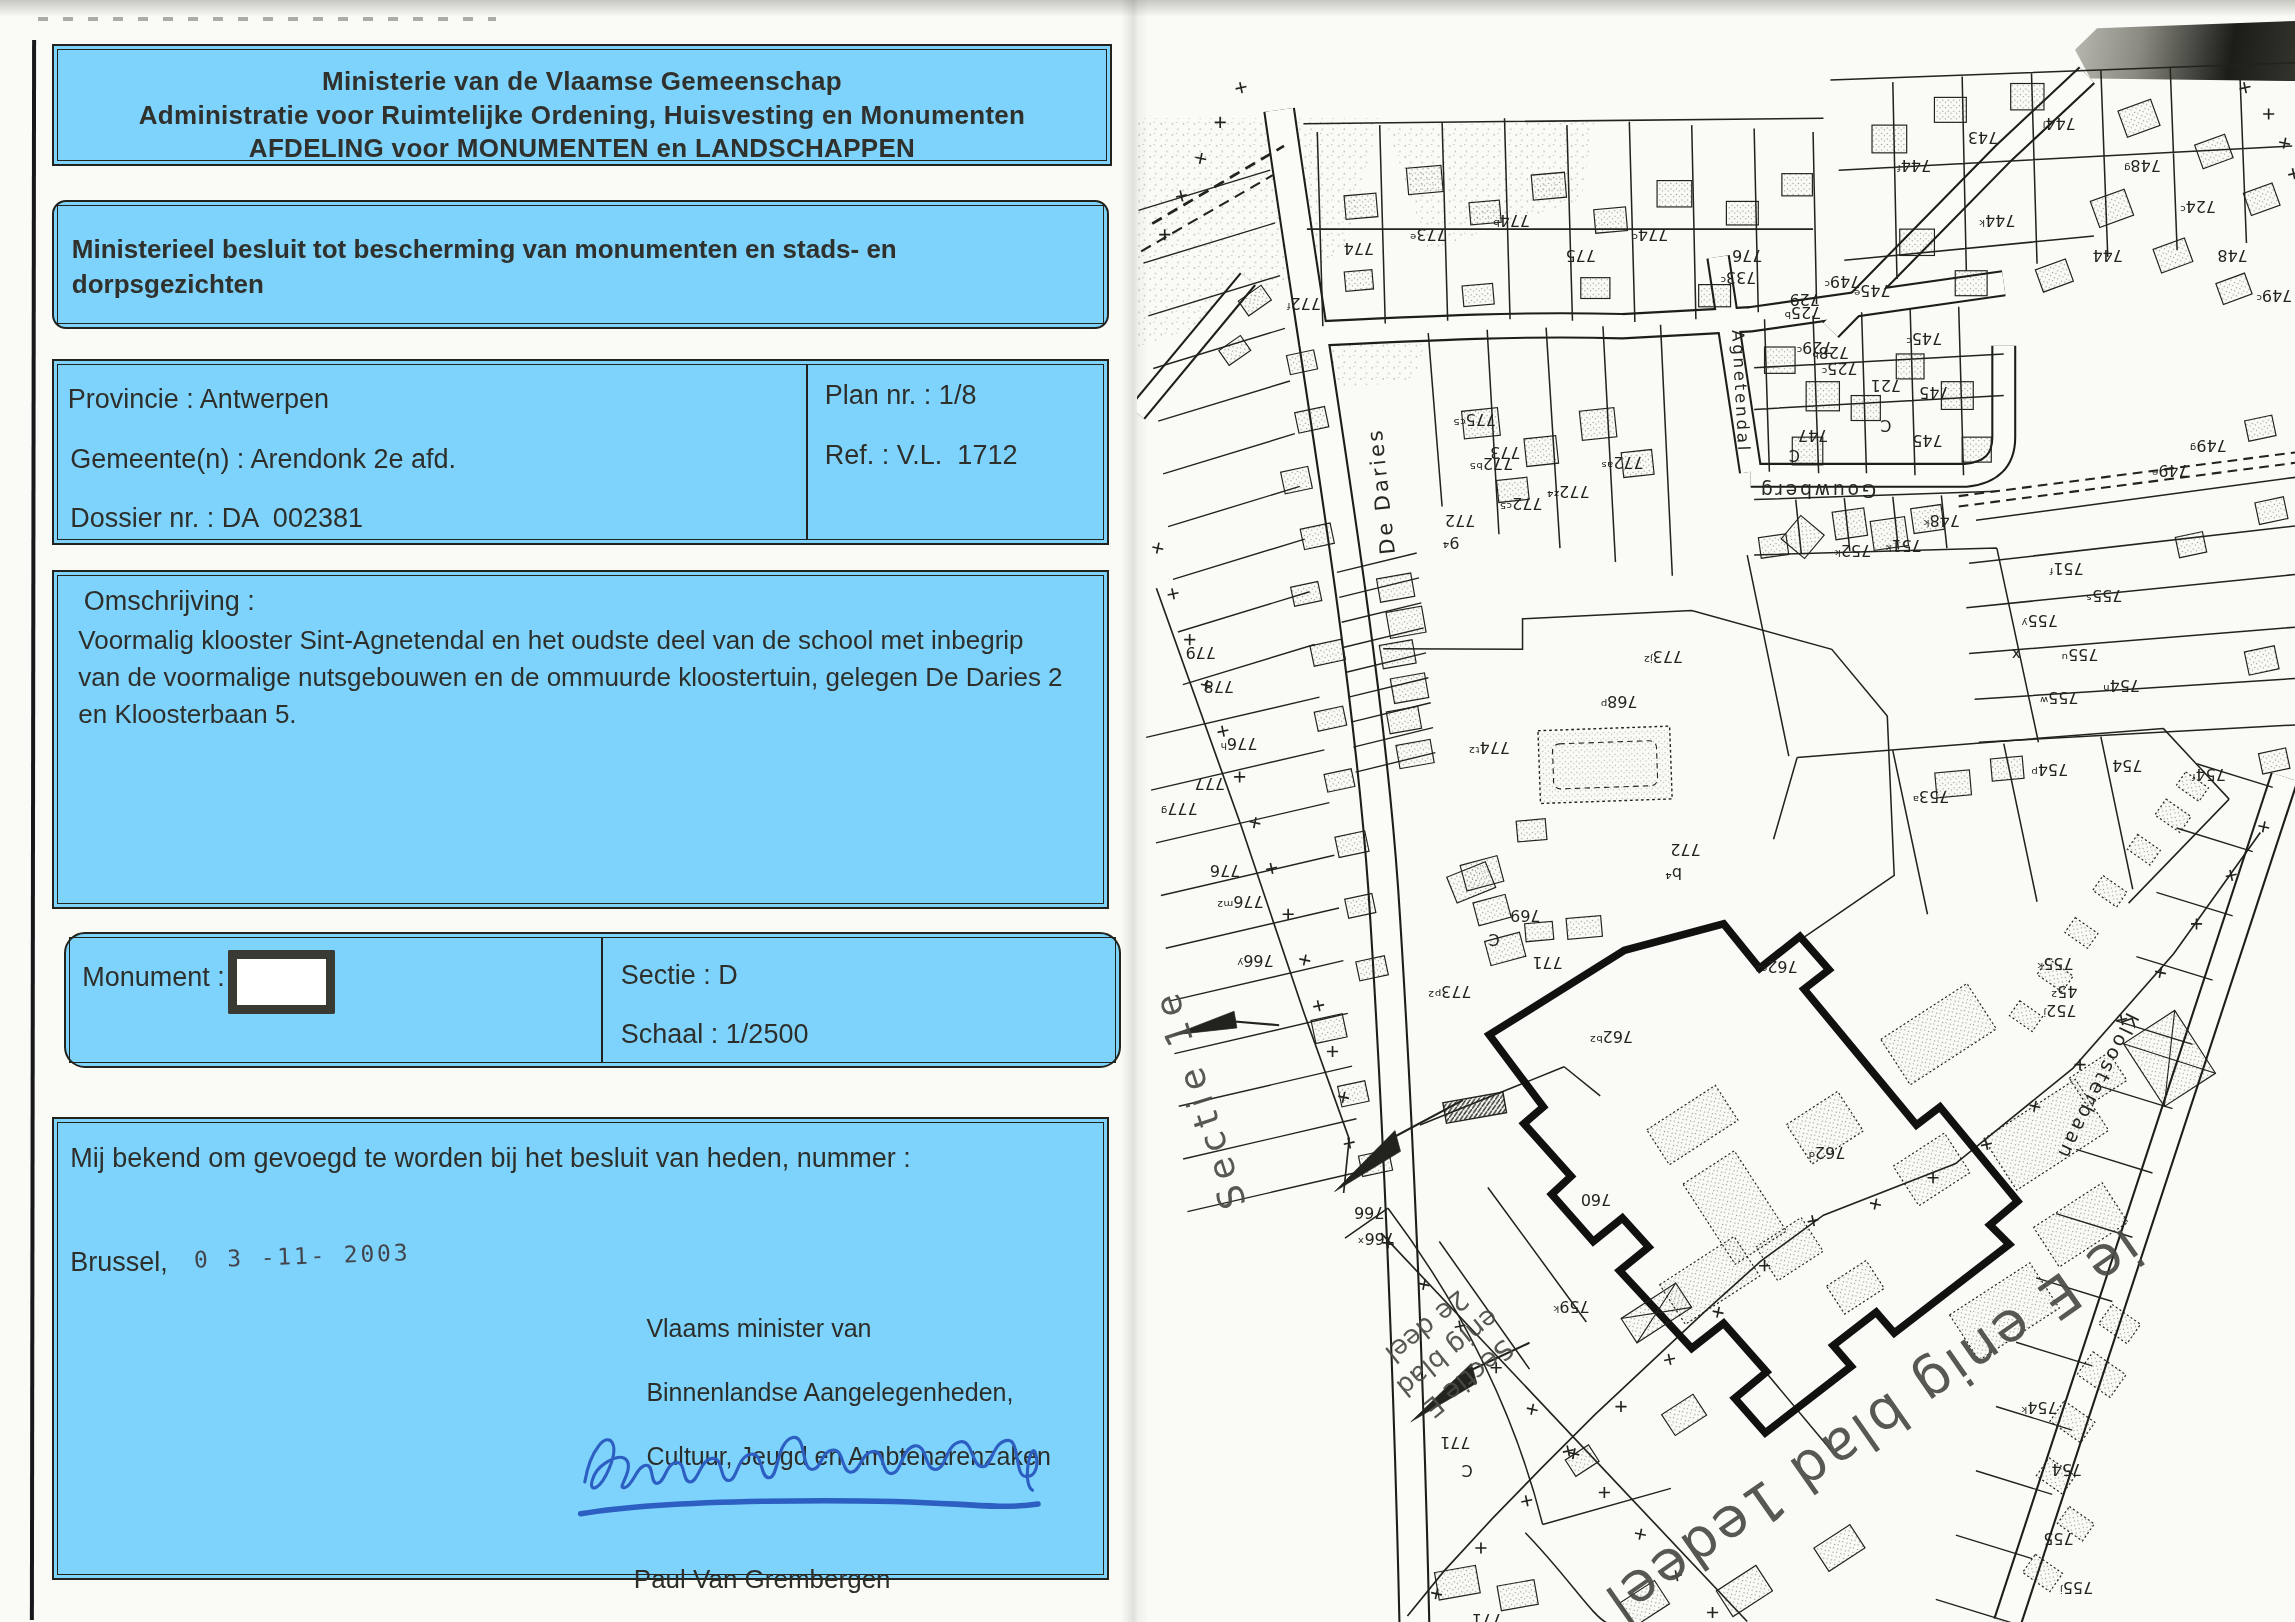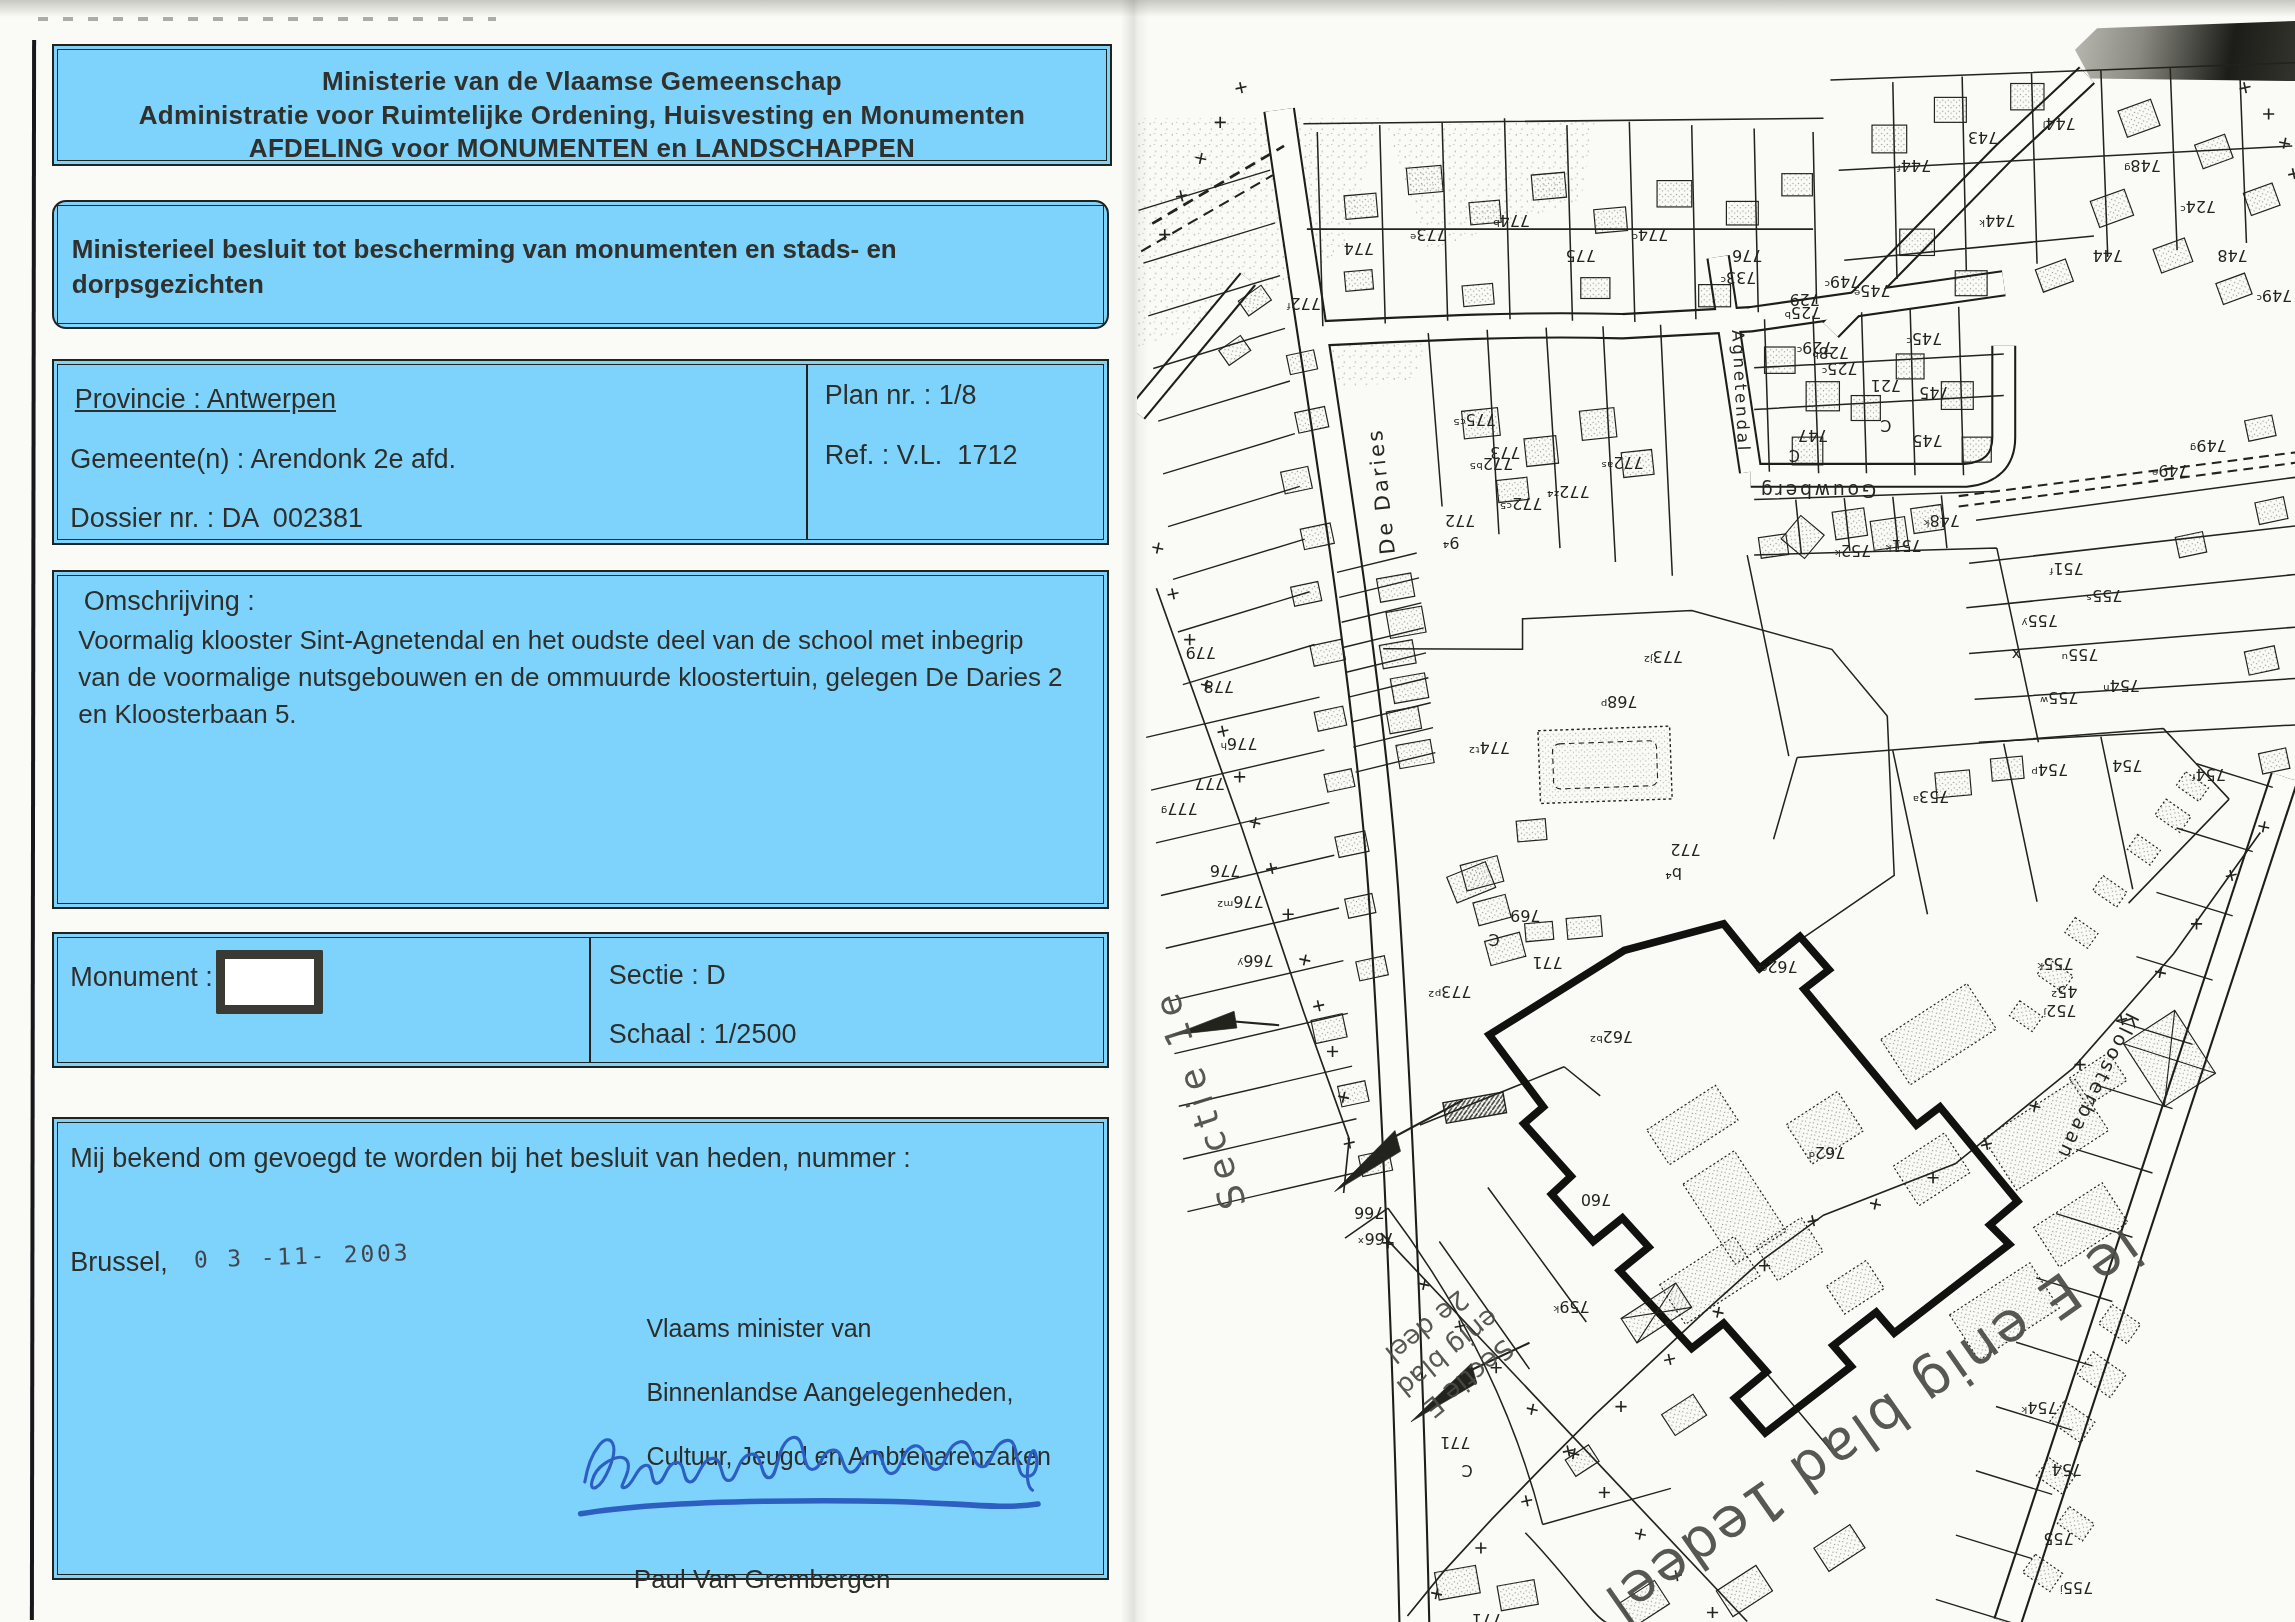--- a/index.html
+++ b/index.html
@@ -54,36 +54,36 @@
 
   <div class="bx" style="left:52px;top:200px;width:1053px;height:125px;border-radius:14px;">
     <div class="in">
       <div class="t bold" style="left:14px;top:26px;width:922px;font-size:26px;line-height:35px;white-space:normal;">Ministerieel besluit tot bescherming van monumenten en stads- en dorpsgezichten</div>
     </div>
   </div>
 
   <div class="bx" style="left:52px;top:359px;width:1053px;height:182px;">
     <div class="in">
       <div class="vline" style="left:748px;"></div>
-      <div class="t body1" style="left:17px;top:18px;text-decoration:underline;">Provincie : Antwerpen</div>
+      <div class="t body1" style="left:10px;top:18px;">Provincie : Antwerpen</div>
       <div class="t body1" style="left:12.5px;top:78px;">Gemeente(n) : Arendonk 2e afd.</div>
       <div class="t body1" style="left:12.5px;top:137px;">Dossier nr. : DA  002381</div>
       <div class="t body1" style="left:767px;top:14px;">Plan nr. : 1/8</div>
       <div class="t body1" style="left:767px;top:74px;">Ref. : V.L.  1712</div>
     </div>
   </div>
 
   <div class="bx" style="left:52px;top:570px;width:1053px;height:335px;">
     <div class="in">
       <div class="t body1" style="left:26px;top:9.7px;">Omschrijving :</div>
       <div class="t body1" style="left:12.5px;top:46px;width:990px;white-space:normal;line-height:37px;font-size:26px;margin-left:8px;">Voormalig klooster Sint-Agnetendal en het oudste deel van de school met inbegrip van de voormalige nutsgebouwen en de ommuurde kloostertuin, gelegen De Daries 2 en Kloosterbaan 5.</div>
     </div>
   </div>
 
-  <div class="bx" style="left:52px;top:932px;width:1053px;height:132px;">
+  <div class="bx" style="left:64px;top:932px;width:1053px;height:132px;border-radius:21px;">
     <div class="in">
       <div class="vline" style="left:531px;"></div>
       <div class="t body1" style="left:12.5px;top:23.6px;">Monument :</div>
       <div class="swatch" style="left:158px;top:12.5px;width:89px;height:46px;"></div>
       <div class="t body1" style="left:551px;top:21px;">Sectie : D</div>
       <div class="t body1" style="left:551px;top:80px;">Schaal : 1/2500</div>
     </div>
   </div>
 
   <div class="bx" style="left:52px;top:1117px;width:1053px;height:459px;">

